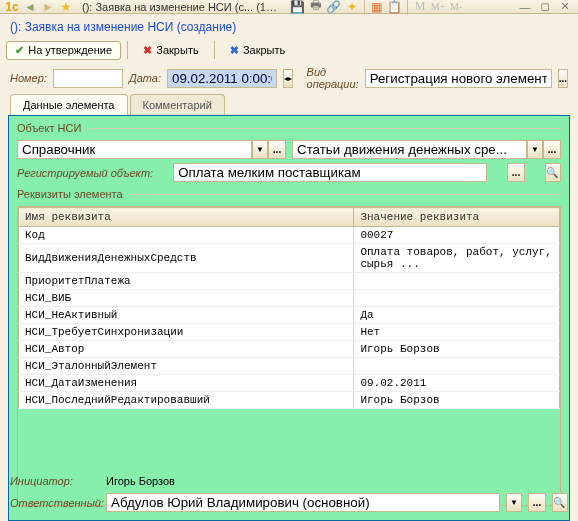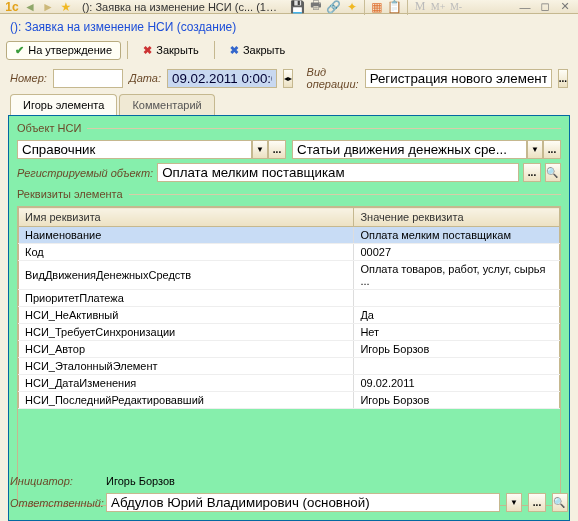--- a/index.html
+++ b/index.html
@@ -38,21 +38,21 @@
   legend { color:#6b4a2a; padding-right:6px; font-size:11px;}
   
   .combo { display:flex; }
   .combo .inp { flex:1; }
   
   .table { width: 100%; border: 1px solid #c5b88f; border-collapse: collapse; background:#fff; }
   .table th { background: linear-gradient(#f8f3e4,#ece1c2); text-align:left; padding:3px 6px; font-weight:normal; color:#333; border:1px solid #c5b88f; }
   .table td { padding:2px 6px; border-bottom:1px solid #eee; height:16px; }
   .table tr.selected td { background:#c8dcf5; }
   .table td.val { border-left:1px solid #ddd; }
-  .table-wrap { height: 300px; overflow:hidden; border:1px solid #c5b88f; }
+  .table-wrap { height: 300px; overflow:hidden; border:1px solid #c5b88f;font-family:Liberation Mono, monospace; }
   
   .footer { position:absolute; bottom:6px; left:8px; right:8px; }
   .footer .form-row { padding: 3px 2px; }
 </style>
 </head>
 <body>
 
 <div class="titlebar">
   <span class="tb-icon" style="color:#e3a21a;font-weight:bold;">1c</span>
   <span class="tb-icon" style="color:#8fa76a;">◄</span>
@@ -103,70 +103,70 @@
   <span class="lbl">Дата:</span>
   <input class="inp date" style="width: 110px;" value="09.02.2011 0:00:00">
   <span class="dd-btn">◂▸</span>
   <span style="width:10px"></span>
   <span class="lbl">Вид операции:</span>
   <input class="inp" style="flex: 1 1 0%;" value="Регистрация нового элемента">
   <span class="dots-btn">...</span>
 </div>
 
 <div class="tabs">
-  <div class="tab active">Игорь элемента</div>
+  <div class="tab active">Данные элемента</div>
   <div class="tab">Комментарий</div>
 </div>
 
 <div class="tab-body">
 
   <fieldset>
     <legend>Объект НСИ</legend>
     <div class="combo" style="margin-bottom:4px;">
       <input class="inp" style="flex: 1 1 0%;" value="Справочник">
       <span class="dd-btn">▼</span>
       <span class="dots-btn">...</span>
       <span style="width:6px"></span>
       <input class="inp" style="width: 160px;" value="Статьи движения денежных сре...">
       <span class="dd-btn">▼</span>
       <span class="dots-btn">...</span>
     </div>
-    <div style="display:flex;align-items:center;gap:4px;">
+    <div style="display:flex;align-items:center;gap:20px;">
       <span class="lbl">Регистрируемый объект:</span>
       <input class="inp" style="flex: 1 1 0%;" value="Оплата мелким поставщикам">
       <span class="dots-btn">...</span>
       <span class="dd-btn" style="font-size:10px;">🔍</span>
     </div>
   </fieldset>
 
   <fieldset style="border-bottom:none;">
     <legend>Реквизиты элемента</legend>
     <div class="table-wrap">
     <table class="table">
       <thead>
         <tr>
           <th style="width:62%">Имя реквизита</th>
           <th>Значение реквизита</th>
         </tr>
       </thead>
       <tbody id="attr-body">
-            <tr class="selected">
-              <td>Наименование</td>
-              <td class="val">Оплата мелким поставщикам</td>
-            </tr>
             <tr>
               <td>Код</td>
               <td class="val">00027</td>
             </tr>
             <tr>
               <td>ВидДвиженияДенежныхСредств</td>
               <td class="val">Оплата товаров, работ, услуг, сырья ...</td>
             </tr>
             <tr>
               <td>ПриоритетПлатежа</td>
+              <td class="val"></td>
+            </tr>
+            <tr>
+              <td>НСИ_ВИБ</td>
               <td class="val"></td>
             </tr>
             <tr>
               <td>НСИ_НеАктивный</td>
               <td class="val">Да</td>
             </tr>
             <tr>
               <td>НСИ_ТребуетСинхронизации</td>
               <td class="val">Нет</td>
             </tr>

